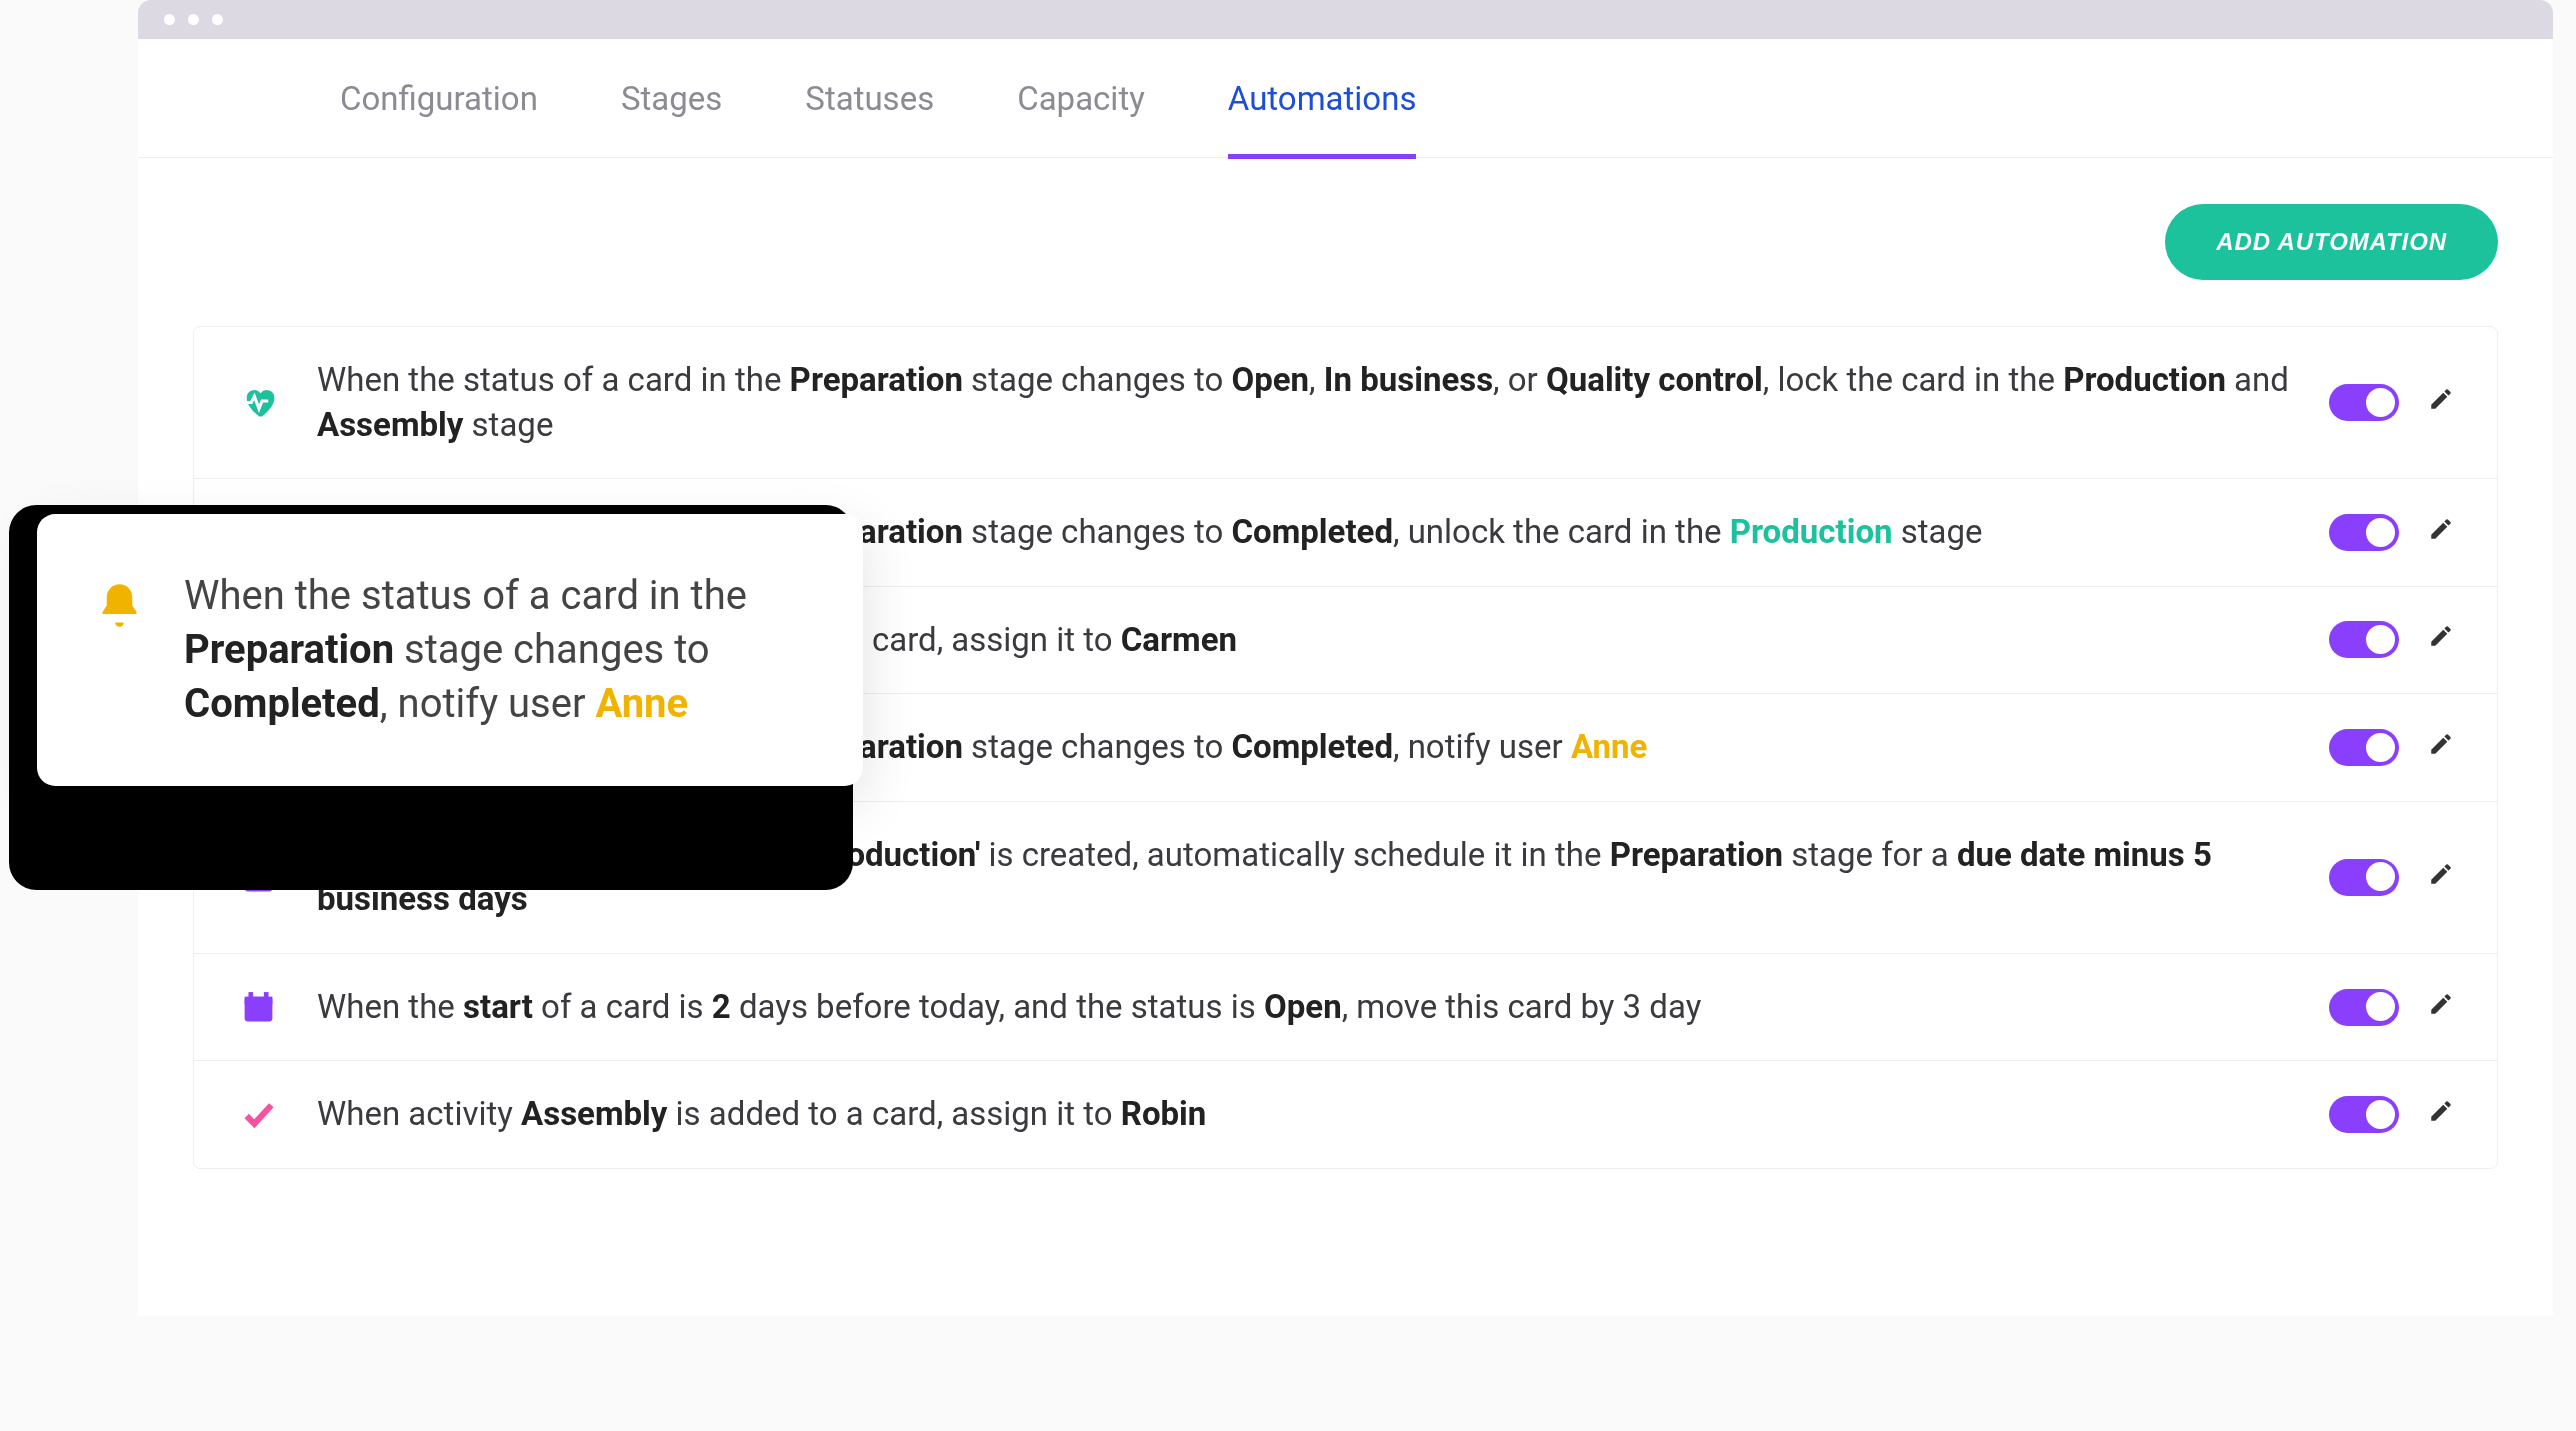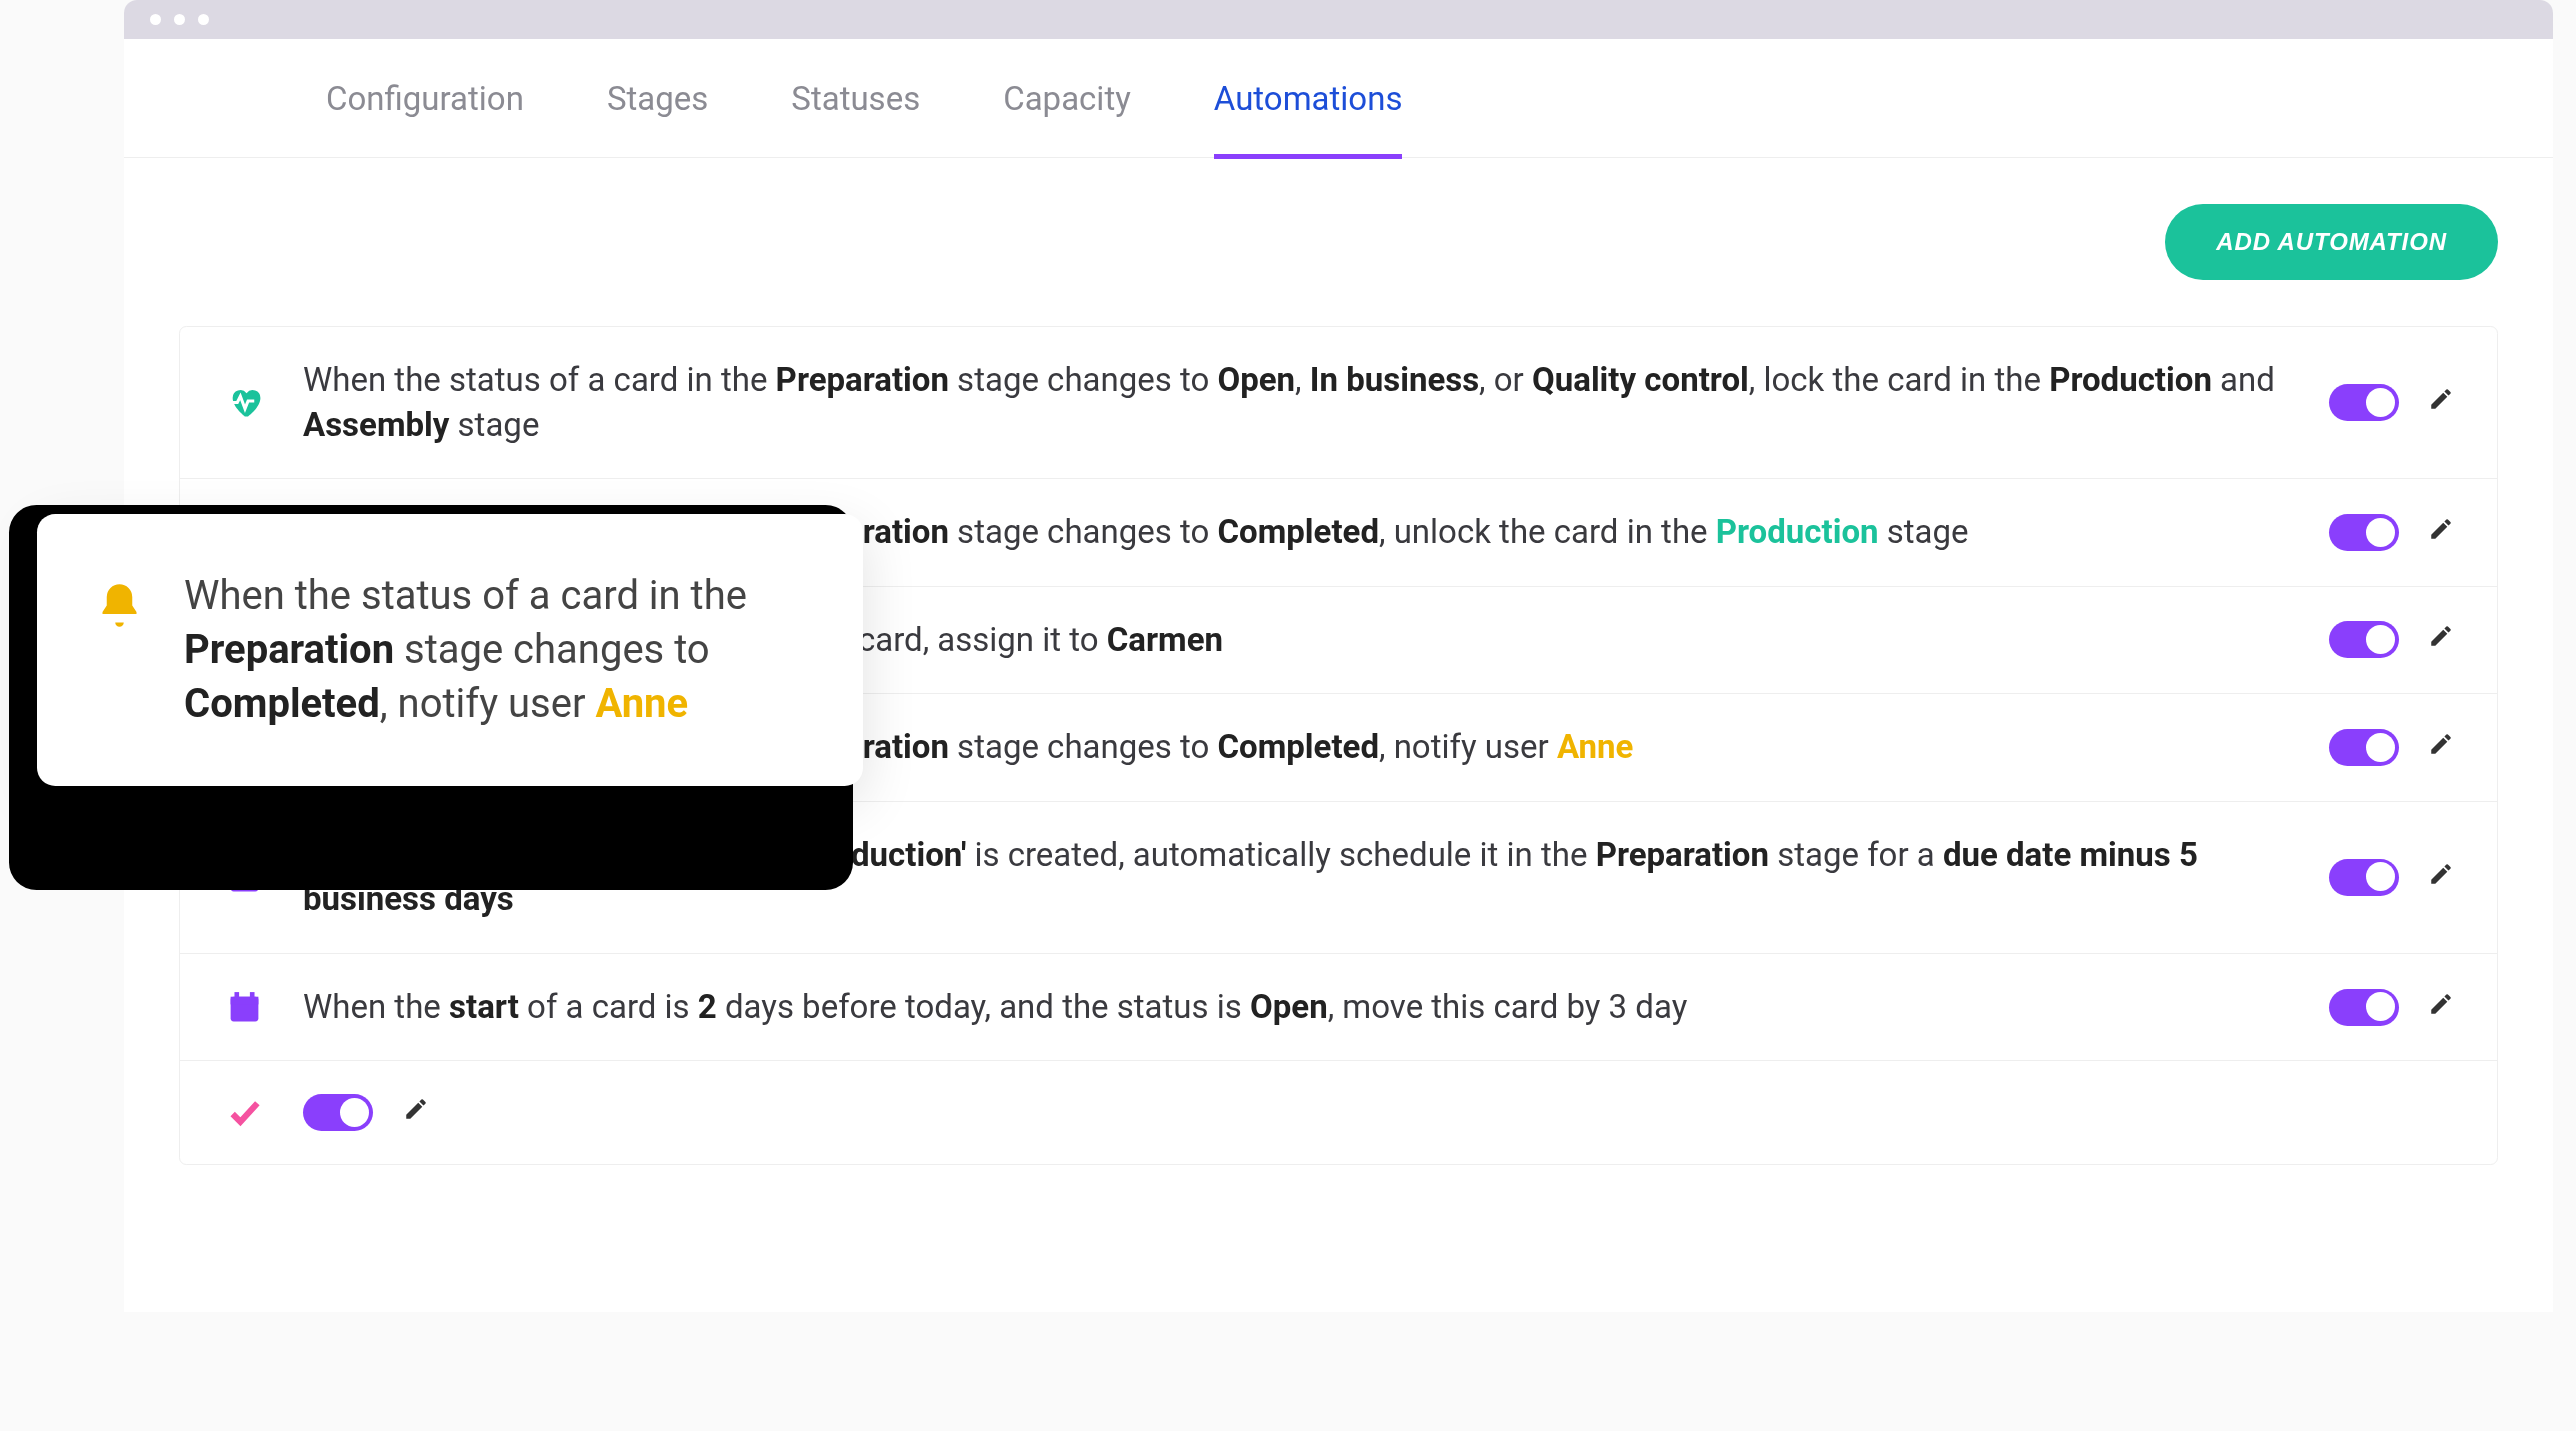--- a/index.html
+++ b/index.html
@@ -8,21 +8,21 @@
     background: #fafafa;
     padding: 0;
   }
   .wrapper {
     width: 2576px;
     height: 1431px;
     position: relative;
   }
   .browser-shell {
     position: absolute;
-    left: 124px;
+    left: 138px;
     top: 0;
     right: 23px;
     background: #fff;
     border-radius: 13px 13px 0 0;
     overflow: visible;
   }
   .titlebar {
     height: 39px;
     background: #DCD9E3;
     border-radius: 13px 13px 0 0;
@@ -278,20 +278,21 @@
                   <path d="M3 17.25V21h3.75L17.81 9.94l-3.75-3.75L3 17.25zM20.71 7.04a1 1 0 0 0 0-1.41l-2.34-2.34a1 1 0 0 0-1.41 0l-1.83 1.83 3.75 3.75 1.83-1.83z"></path>
                 </svg></button>
             </div>
           </div>
           <div class="rule">
             <span class="rule-icon icon-pink">
               <svg width="40" height="37" viewBox="0 0 24 24" fill="none" stroke="currentColor" stroke-width="4">
                 <polyline points="4 13 9 18 20 6"></polyline>
               </svg>
             </span>
+            <div class="rule-text">When activity <b>Assembly</b> is added to a card, assign it to <b>Robin</b></div>
             <div class="rule-controls">
               <button class="toggle"></button>
               <button class="edit-btn"><svg width="26" height="26" viewBox="0 0 24 24" fill="currentColor">
                   <path d="M3 17.25V21h3.75L17.81 9.94l-3.75-3.75L3 17.25zM20.71 7.04a1 1 0 0 0 0-1.41l-2.34-2.34a1 1 0 0 0-1.41 0l-1.83 1.83 3.75 3.75 1.83-1.83z"></path>
                 </svg></button>
             </div>
           </div>
         </div>
     </div>
   </div>

